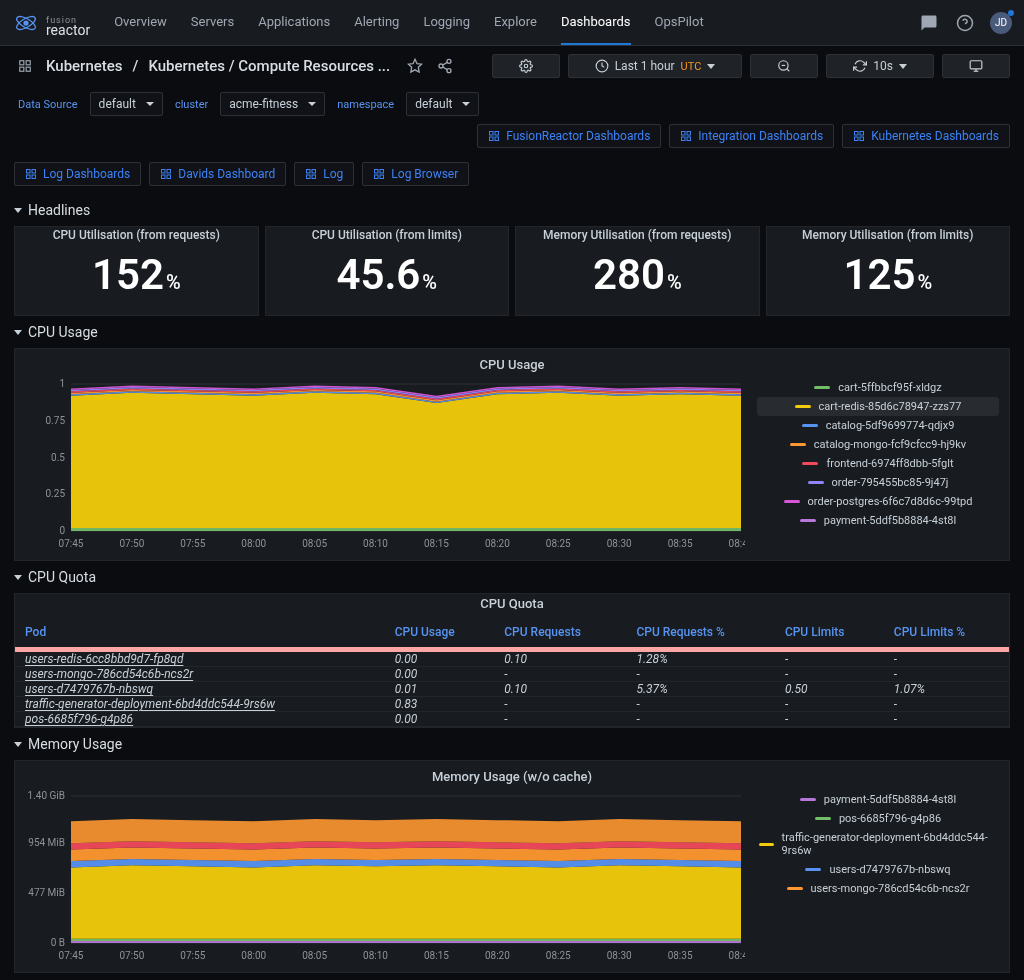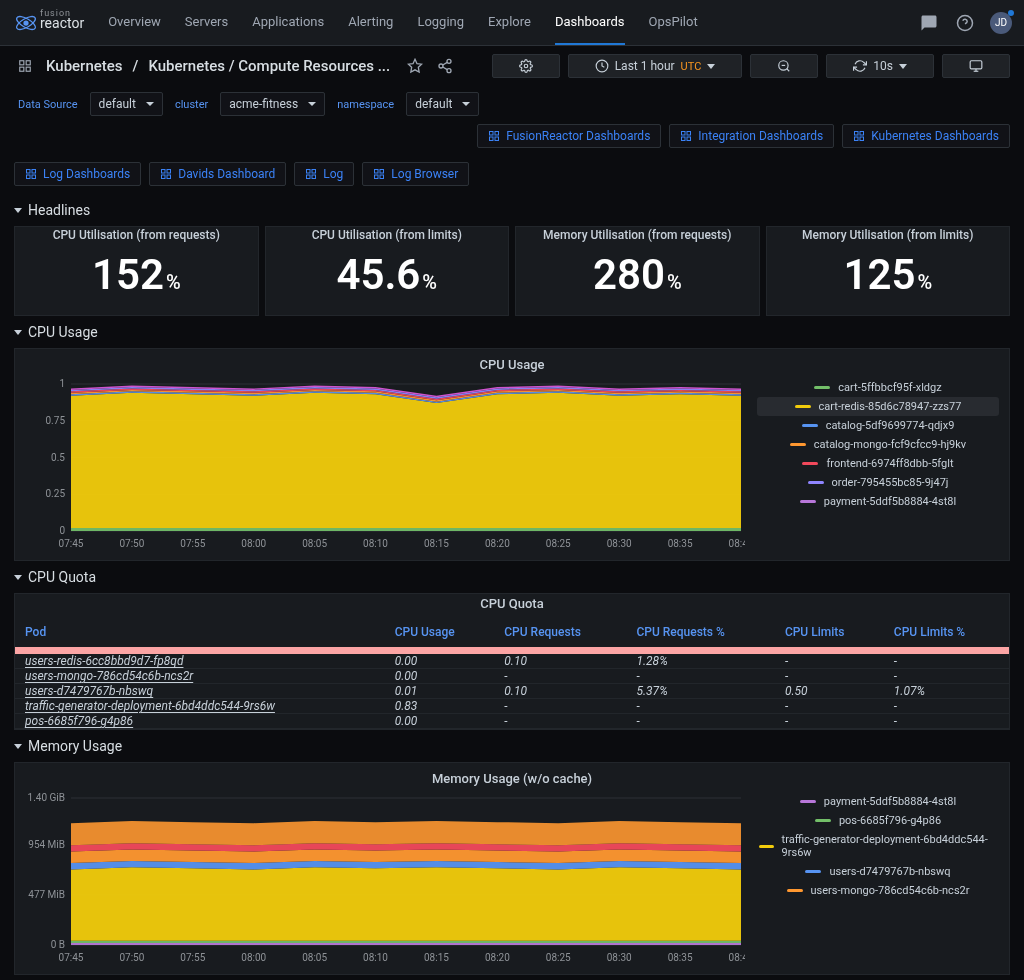--- a/index.html
+++ b/index.html
@@ -1,18 +1,18 @@
 <!DOCTYPE html>
 <html><head>
 <meta charset="utf-8">
 <style>
 * { box-sizing: border-box; margin: 0; padding: 0; }
 body { background: #0b0c0f; color: #c7d0d9; font-family: -apple-system, BlinkMacSystemFont, "Segoe UI", Roboto, sans-serif; font-size: 13px; width: 1024px; }
 .topbar { display: flex; align-items: center; height: 46px; background: #181b1f; border-bottom: 1px solid #2c3137; padding: 0 12px; }
-.logo { display: flex; align-items: flex-start; gap: 0; margin-right: 24px; }
+.logo { display: flex; align-items: flex-end; gap: 6px; margin-right: 24px; }
 .logo-icon { width: 28px; height: 28px; }
 .logo-text { line-height: 0.9; font-size: 14px; color: #dce1e5; }
 .logo-text .t1 { font-size: 9px; letter-spacing: 1px; color: #8e9297; }
 .nav-tabs { display: flex; gap: 24px; align-items: center; height: 100%; }
 .nav-tab { color: #9fa7b3; cursor: pointer; height: 100%; display: flex; align-items: center; border-bottom: 2px solid transparent; }
 .nav-tab.active { color: #fff; border-bottom-color: #2078d6; }
 .topbar-right { margin-left: auto; display: flex; align-items: center; gap: 14px; }
 .icon-btn { width: 22px; height: 22px; display: flex; align-items: center; justify-content: center; cursor: pointer; color: #9fa7b3; }
 .avatar { width: 22px; height: 22px; border-radius: 50%; background: #4a5a7a; color: #fff; font-size: 10px; display: flex; align-items: center; justify-content: center; position: relative; }
 .avatar::after { content:''; position:absolute; top:-2px; right:-2px; width:6px; height:6px; background:#2078d6; border-radius:50%; }
@@ -42,21 +42,21 @@
 .chart-area { flex: 1; }
 .legend { width: 260px; overflow: hidden; font-size: 11px; max-height: 160px; }
 .legend-item { display: flex; align-items: center; gap: 8px; padding: 3px 2px; border-radius: 3px; justify-content: center; }
 .legend-item.sel { background: #282b30; }
 .legend-swatch { width: 16px; height: 3px; border-radius: 2px; }
 svg.plot { background: transparent; }
 .axis-tick { font-size: 10px; fill: #8e9297; }
 .grid-line { stroke: #2c3137; stroke-width: 1; }
 .table-panel { background: #181b1f; border: 1px solid #22262b; }
 .tbl { width: 100%; border-collapse: collapse; font-size: 12px; }
-.tbl th { text-align: left; padding: 8px 10px; color: #5794f2; font-weight: 500; border-bottom: 7px solid #fca5a5; cursor:pointer; }
+.tbl th { text-align: left; padding: 8px 10px; color: #5794f2; font-weight: 500; border-bottom: 5px solid #fca5a5; cursor:pointer; }
 .tbl td { padding: 0 10px; border-bottom: 1px solid #22262b; font-style: italic; }
 .tbl td:first-child { text-decoration: underline; text-underline-offset: 2px; cursor:pointer; }
 .caret::after { content:''; display:inline-block; width:0; height:0; border-left:4px solid transparent; border-right:4px solid transparent; border-top:4px solid #c7d0d9; margin-left:4px; vertical-align:middle; }
 .chev { display:inline-block; width:0; height:0; border-left:4px solid transparent; border-right:4px solid transparent; border-top:5px solid #c7d0d9; }
 </style>
 </head>
 <body>
 
 <div class="topbar">
   <div class="logo">
@@ -326,20 +326,24 @@
           </div>
           <div class="legend-item">
             <span class="legend-swatch" style="background:#f2495c"></span>
             <span>frontend-6974ff8dbb-5fglt</span>
           </div>
           <div class="legend-item">
             <span class="legend-swatch" style="background:#8f85ff"></span>
             <span>order-795455bc85-9j47j</span>
           </div>
           <div class="legend-item">
+            <span class="legend-swatch" style="background:#d857d8"></span>
+            <span>order-postgres-6f6c7d8d6c-99tpd</span>
+          </div>
+          <div class="legend-item">
             <span class="legend-swatch" style="background:#b877d9"></span>
             <span>payment-5ddf5b8884-4st8l</span>
           </div>
         </div>
     </div>
   </div>
 
   <div class="section-head">
       <span class="chev"></span>
       <span>CPU Quota</span>

